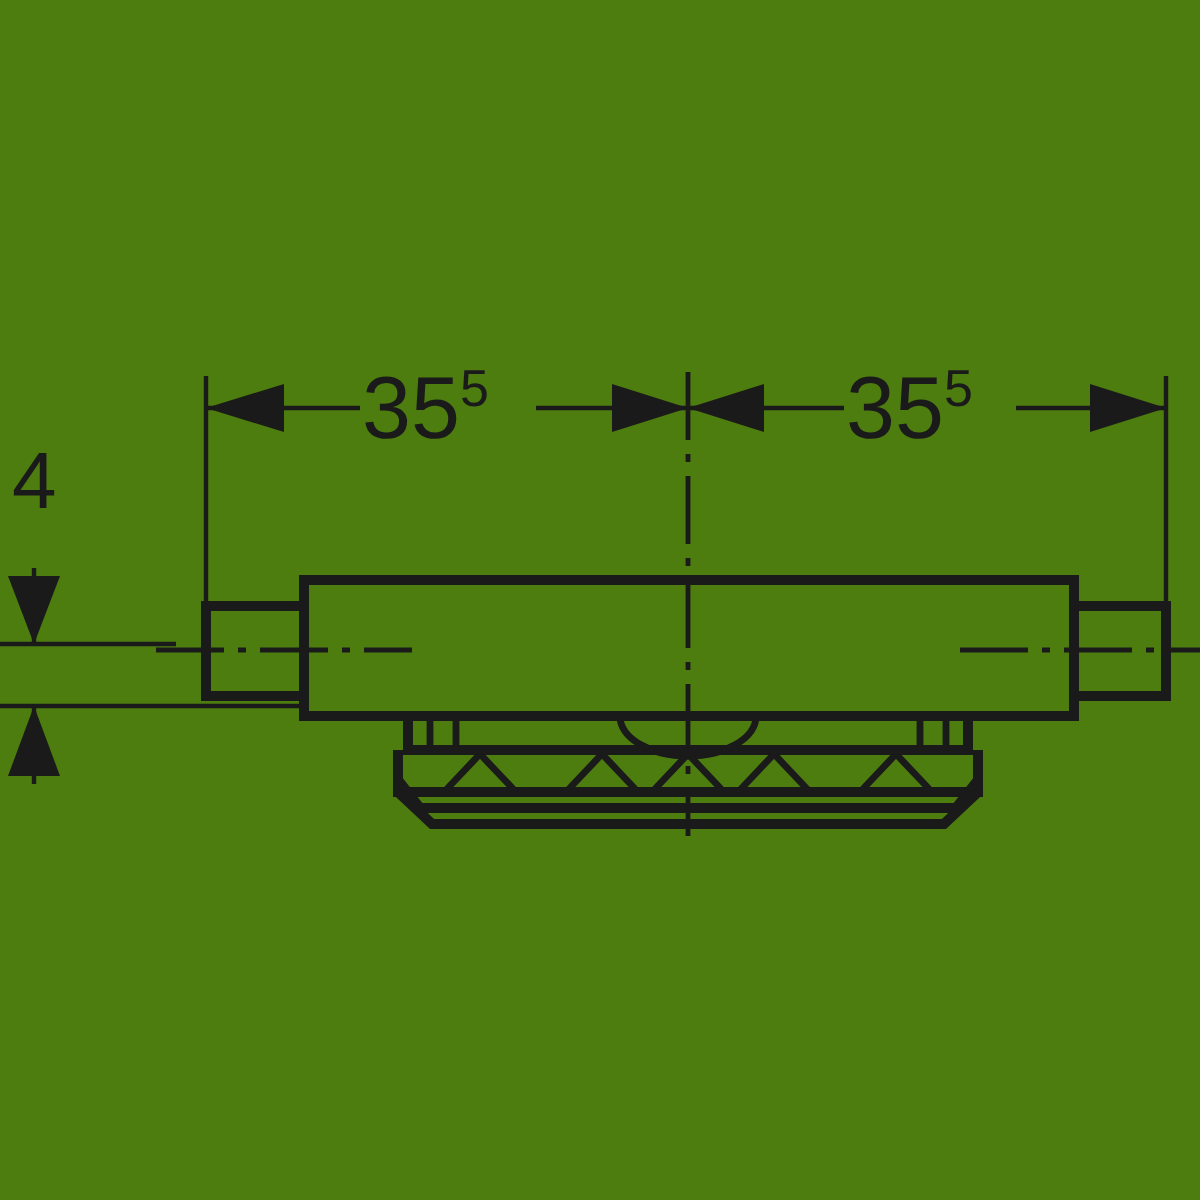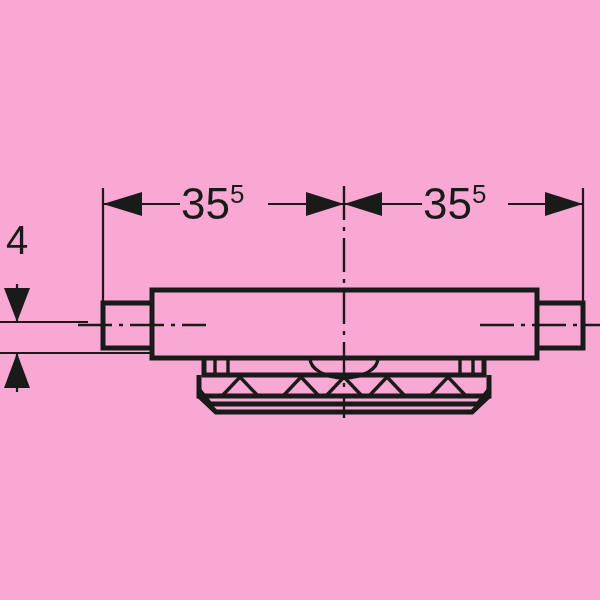--- a/index.html
+++ b/index.html
@@ -7,21 +7,21 @@
     padding: 0;
     background: #ffffff;
   }
   body {
     font-family: "Liberation Sans", sans-serif;
   }
   #drawing-root {
     position: relative;
     width: 600px;
     height: 600px;
-    background: #f9a8d4;
+    background: #4d7c0f;
     overflow: hidden;
   }
   #drawing-svg {
     display: block;
     width: 600px;
     height: 600px;
   }
   .dim-text {
     font-family: "Liberation Sans", sans-serif;
     font-size: 44px;

